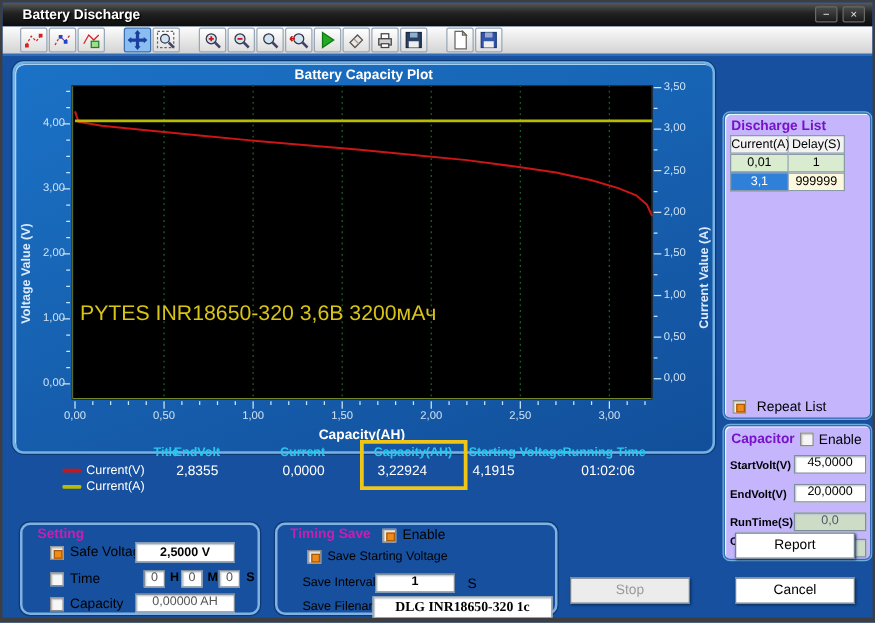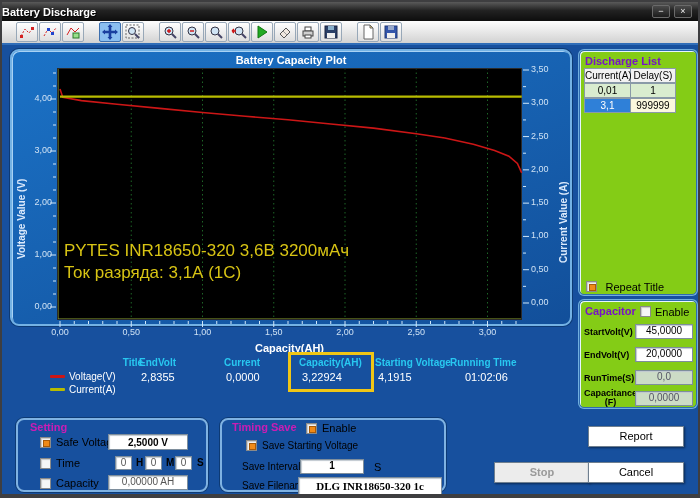--- a/index.html
+++ b/index.html
@@ -1,41 +1,41 @@
 <!DOCTYPE html>
 <html><head>
 <meta charset="utf-8">
 <style>
   html,body{margin:0;padding:0;background:#888;}
   *{box-sizing:border-box;font-family:"Liberation Sans",sans-serif;}
   .win{position:relative;width:700px;height:498px;background:#17509e;border:2px solid #3e3e40;border-bottom-width:4px;overflow:hidden;}
-  .titlebar{position:relative;height:19px;background:linear-gradient(#5a5a5a,#222 45%,#0d0d0d);display:flex;align-items:center;padding:0 0;}
+  .titlebar{position:relative;height:19px;background:linear-gradient(#5a5a5a,#222 45%,#0d0d0d);display:flex;align-items:center;padding:0 16px;}
   .titlebar .title{color:#fff;font-size:11px;font-weight:bold;text-shadow:1px 1px 1px #000;}
   .winbtns{position:absolute;right:6px;top:3px;display:flex;gap:4px;}
   .wbtn{width:18px;height:13px;background:linear-gradient(#4a4a4a,#1c1c1c);border:1px solid #6a6a6a;border-radius:2px;color:#eee;font-size:9px;line-height:11px;text-align:center;cursor:pointer;}
   .toolbar{height:24px;background:linear-gradient(#fdfdfd,#d2d2d2);border-bottom:2px solid #2f6db8;display:flex;align-items:center;padding-left:14px;}
   .tgroup{display:flex;margin-right:14px;}
   .tbtn{width:22px;height:20px;background:linear-gradient(#ffffff,#dedede);border:1px solid #98a8b8;border-radius:2px;margin-right:1px;display:flex;align-items:center;justify-content:center;cursor:pointer;}
   .tbtn.active{background:#8abef0;border-color:#3d6fae;}
   .client{position:relative;width:696px;height:449px;background:#17509e;}
   
-  .chart-panel{position:absolute;left:8px;top:4px;width:562px;height:277px;background:linear-gradient(160deg,#1b72c6,#124f9a);border:2px solid #74b2e4;border-radius:9px;box-shadow:inset 1px 1px 0 #a8d2f4,0 0 0 1px #0d3a74;}
+  .chart-panel{position:absolute;left:8px;top:4px;width:562px;height:314px;background:linear-gradient(160deg,#1b72c6,#124f9a);border:2px solid #74b2e4;border-radius:9px;box-shadow:inset 1px 1px 0 #a8d2f4,0 0 0 1px #0d3a74;}
   .chart-title{position:absolute;left:0;top:3px;width:100%;text-align:center;color:#fff;font-weight:bold;font-size:11px;}
   #plot-svg{position:absolute;left:45px;top:17px;background:#000;overflow:visible;display:block;}
   .tick{position:absolute;color:#cfe2f4;font-size:9px;}
   .vlabel{position:absolute;transform:rotate(-90deg);transform-origin:0 0;color:#dceafc;font-size:10px;font-weight:bold;white-space:nowrap;}
   .xlabel{position:absolute;left:45px;top:291px;width:465px;text-align:center;color:#fff;font-weight:bold;font-size:11px;}
   .annotation{position:absolute;left:52px;top:189px;color:#d8c414;font-size:17px;line-height:22px;white-space:nowrap;}
   .stat-h{position:absolute;top:306px;color:#28c8f0;font-size:10px;font-weight:bold;white-space:nowrap;}
   .stat-v{position:absolute;top:320px;color:#fff;font-size:11px;white-space:nowrap;}
   .leg-dash{position:absolute;width:15px;height:3px;border-radius:1px;}
   .leg-txt{position:absolute;color:#fff;font-size:10px;}
   .hl-box{position:absolute;left:276px;top:301px;width:86px;height:40px;border:3px solid #f0c616;}
   
-  .light-panel{position:absolute;background:#84cc16;border:1px solid #2f6cb0;border-radius:5px;box-shadow:inset 1px 1px 0 #e6f5ff,0 0 0 1px #70aede;}
+  .light-panel{position:absolute;background:#c4b5fd;border:1px solid #2f6cb0;border-radius:5px;box-shadow:inset 1px 1px 0 #e6f5ff,0 0 0 1px #70aede;margin-top:40px;}
   .lp-title{position:absolute;left:5px;top:4px;color:#7812c8;font-weight:bold;font-size:11px;}
   .dlist{left:577px;top:5px;width:118px;height:245px;}
   .cap{left:577px;top:255px;width:118px;height:108px;}
   .dl-table{position:absolute;left:4px;top:17px;border-collapse:collapse;}
   .dl-table div{float:left;height:15px;border:1px solid #8a9aa8;border-left:none;font-size:10px;text-align:center;line-height:14px;color:#000;}
   .dl-c1{width:47px;border-left:1px solid #8a9aa8 !important;}
   .dl-c2{width:45px;}
   .dl-h{background:#f2f2f2;}
   .dl-g{background:#d9eccf;}
   .dl-sel{background:#2f80d8;color:#fff !important;}
@@ -260,26 +260,25 @@
           <line y1="253" y2="256" x1="444.75" x2="444.75" stroke="#cfe6f8"></line>
           <line y1="253" y2="256" x1="459" x2="459" stroke="#cfe6f8"></line>
           <polyline points="3.0,21.1 5.8,29.4 24.4,32.6 60.0,36.2 102.8,40.4 145.5,44.5 188.3,48.2 231.0,51.8 273.8,56.0 316.5,60.1 359.3,65.8 387.8,70.0 416.3,76.2 437.6,82.5 451.9,88.2 460.4,95.5 464.7,104.8" fill="none" stroke="#cc1616" stroke-width="1.6"></polyline>
           <polyline points="3.0,28.6 464.7,28.6" fill="none" stroke="#b8bc00" stroke-width="2.2"></polyline>
         </svg>
       <div class="vlabel" style="left:4px;top:208px;">Voltage Value (V)</div>
       <div class="vlabel" style="left:546px;top:212px;">Current Value (A)</div>
       <div class="xlabel">Capacity(AH)</div>
       <div class="annotation">
         <div>PYTES INR18650-320 3,6В 3200мАч</div>
-        <div>Ток разряда: 3,1А (1С)</div>
       </div>
 
       <div class="stat-h" style="left:98px;width:46px;text-align:center;">Title</div>
       <span class="leg-dash" style="left:38px;top:324px;background:#cc1616;"></span>
-      <span class="leg-txt" style="left:57px;top:320px;">Voltage(V)</span>
+      <span class="leg-txt" style="left:57px;top:320px;">Current(V)</span>
       <span class="leg-dash" style="left:38px;top:337px;background:#b8bc00;"></span>
       <span class="leg-txt" style="left:57px;top:333px;">Current(A)</span>
 
       <div class="stat-h" style="left:127px;">EndVolt</div>
       <div class="stat-v" style="left:129px;">2,8355</div>
       <div class="stat-h" style="left:212px;">Current</div>
       <div class="stat-v" style="left:214px;">0,0000</div>
       <div class="stat-h" style="left:287px;">Capacity(AH)</div>
       <div class="stat-v" style="left:290px;">3,22924</div>
       <div class="stat-h" style="left:363px;">Starting Voltage</div>
@@ -314,21 +313,21 @@
       <div class="dl-table">
         <div class="dl-c1 dl-h">Current(A)</div>
         <div class="dl-c2 dl-h">Delay(S)</div>
         <div class="dl-c1 dl-g">0,01</div>
         <div class="dl-c2 dl-g">1</div>
         <div class="dl-c1 dl-sel">3,1</div>
         <div class="dl-c2 dl-y">999999</div>
       </div>
       <div style="position:absolute;left:6px;top:226px;">
         <span class="cb checked"></span>
-        <span style="font-size:11px;color:#000;margin-left:4px;vertical-align:middle;">Repeat Title</span>
+        <span style="font-size:11px;color:#000;margin-left:4px;vertical-align:middle;">Repeat List</span>
       </div>
     </div>
 
     <div class="light-panel cap">
       <div class="lp-title">Capacitor</div>
       <span class="cb" style="position:absolute;left:60px;top:5px;"></span>
       <span style="position:absolute;left:75px;top:5px;font-size:11px;color:#000;">Enable</span>
       <div class="fld-label" style="left:4px;top:26px;">StartVolt(V)</div>
       <div class="fld-input" style="left:55px;top:23px;width:58px;height:15px;">45,0000</div>
       <div class="fld-label" style="left:4px;top:49px;">EndVolt(V)</div>
@@ -367,17 +366,17 @@
       <span class="cb checked" style="position:absolute;left:24px;top:20px;"></span>
       <div class="bp-label" style="left:40px;top:20px;font-size:10px;">Save Starting Voltage</div>
       <div class="bp-label" style="left:20px;top:41px;font-size:10px;">Save Interval</div>
       <div class="fld-input bold" style="left:78px;top:39px;width:64px;height:15px;">1</div>
       <div class="unit" style="left:152px;top:41px;font-weight:normal;font-size:11px;">S</div>
       <div class="bp-label" style="left:20px;top:60px;font-size:10px;">Save Filename</div>
       <div class="fld-input bold" style="left:76px;top:57px;width:144px;height:27px;line-height:16px;font-size:11px;font-family:Liberation Serif, serif;">DLG INR18650-320 1c</div>
     </div>
 
     <div class="abtn" style="left:586px;top:381px;">Report</div>
-    <div class="abtn disabled" style="left:492px;top:417px;font-weight:bold;">Stop</div>
+    <div class="abtn disabled" style="left:454px;top:417px;">Stop</div>
     <div class="abtn" style="left:586px;top:417px;">Cancel</div>
 
   </div>
 </div>
 
 </body></html>

